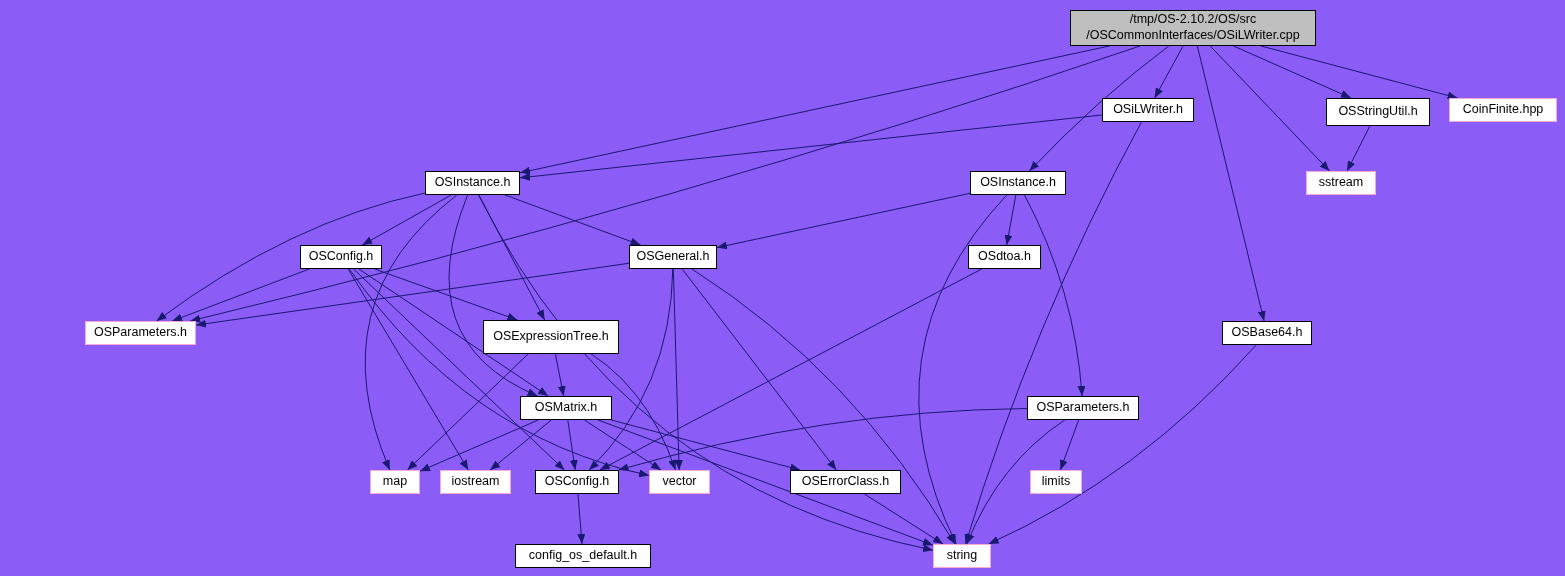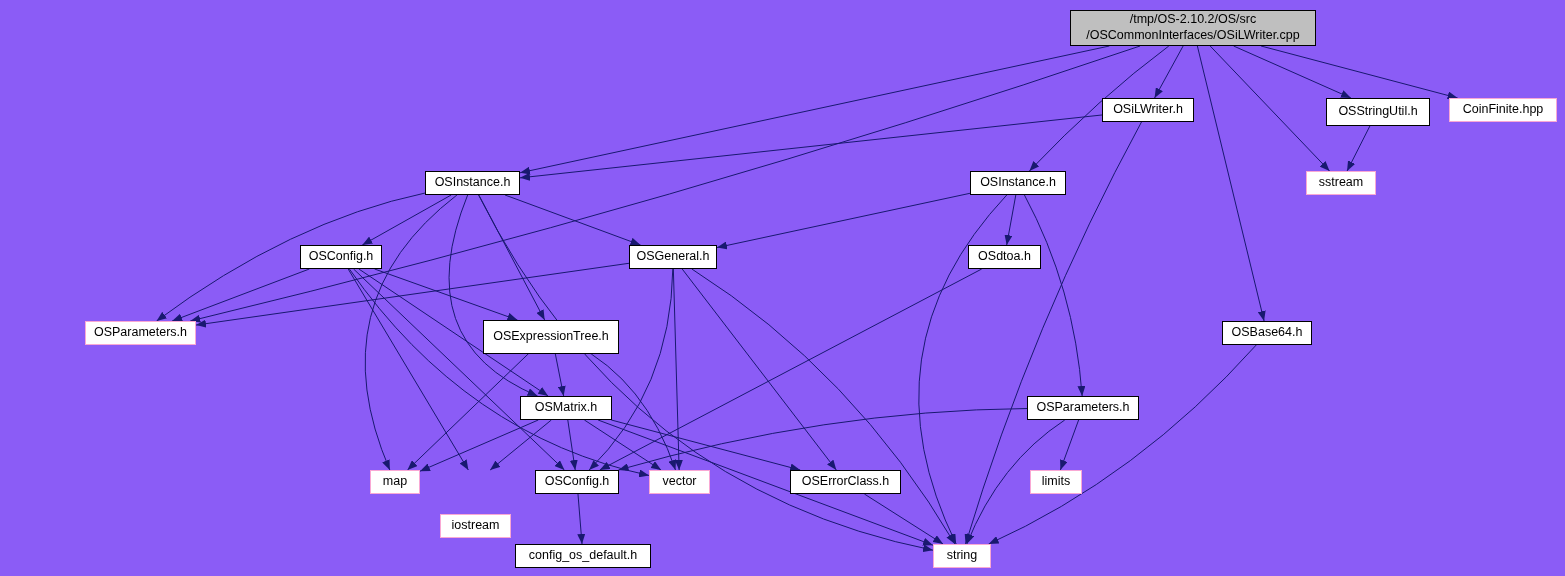--- a/index.html
+++ b/index.html
@@ -95,20 +95,20 @@
     <div class="node doc" style="left: 970px; top: 171px; width: 96px; height: 24px;">OSInstance.h</div>
     <div class="node doc" style="left: 300px; top: 245px; width: 82px; height: 24px;">OSConfig.h</div>
     <div class="node doc" style="left: 629px; top: 245px; width: 88px; height: 24px;">OSGeneral.h</div>
     <div class="node doc" style="left: 968px; top: 245px; width: 73px; height: 24px;">OSdtoa.h</div>
     <div class="node ext" style="left: 85px; top: 321px; width: 111px; height: 24px;">OSParameters.h</div>
     <div class="node doc" style="left: 483px; top: 320px; width: 136px; height: 34px;">OSExpressionTree.h</div>
     <div class="node doc" style="left: 1222px; top: 321px; width: 90px; height: 24px;">OSBase64.h</div>
     <div class="node doc" style="left: 520px; top: 396px; width: 92px; height: 24px;">OSMatrix.h</div>
     <div class="node doc" style="left: 1027px; top: 396px; width: 112px; height: 24px;">OSParameters.h</div>
     <div class="node ext" style="left: 370px; top: 470px; width: 50px; height: 24px;">map</div>
-    <div class="node ext" style="left: 440px; top: 470px; width: 71px; height: 24px; margin-top: 44px;">iostream</div>
+    <div class="node ext" style="left: 440px; top: 470px; width: 71px; height: 24px;">iostream</div>
     <div class="node doc" style="left: 535px; top: 470px; width: 84px; height: 24px;">OSConfig.h</div>
     <div class="node ext" style="left: 649px; top: 470px; width: 61px; height: 24px;">vector</div>
     <div class="node doc" style="left: 790px; top: 470px; width: 111px; height: 24px;">OSErrorClass.h</div>
     <div class="node ext" style="left: 1030px; top: 470px; width: 52px; height: 24px;">limits</div>
     <div class="node doc" style="left: 515px; top: 544px; width: 136px; height: 24px;">config_os_default.h</div>
     <div class="node ext" style="left: 933px; top: 544px; width: 58px; height: 24px;">string</div>
   </div>
 
 </body></html>

